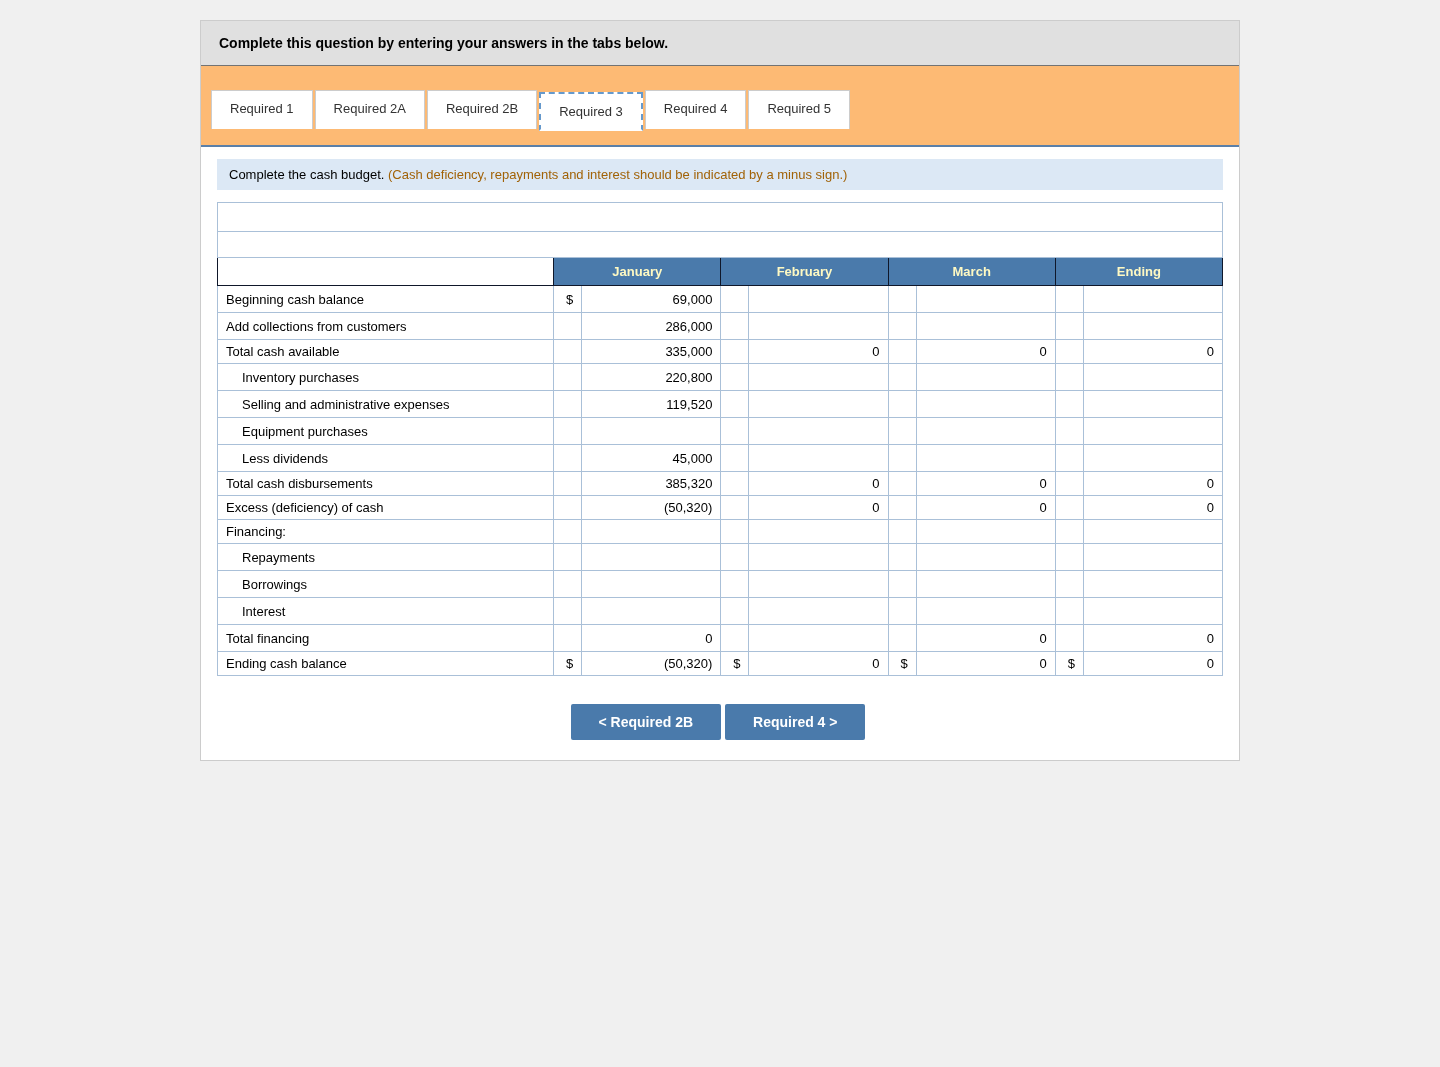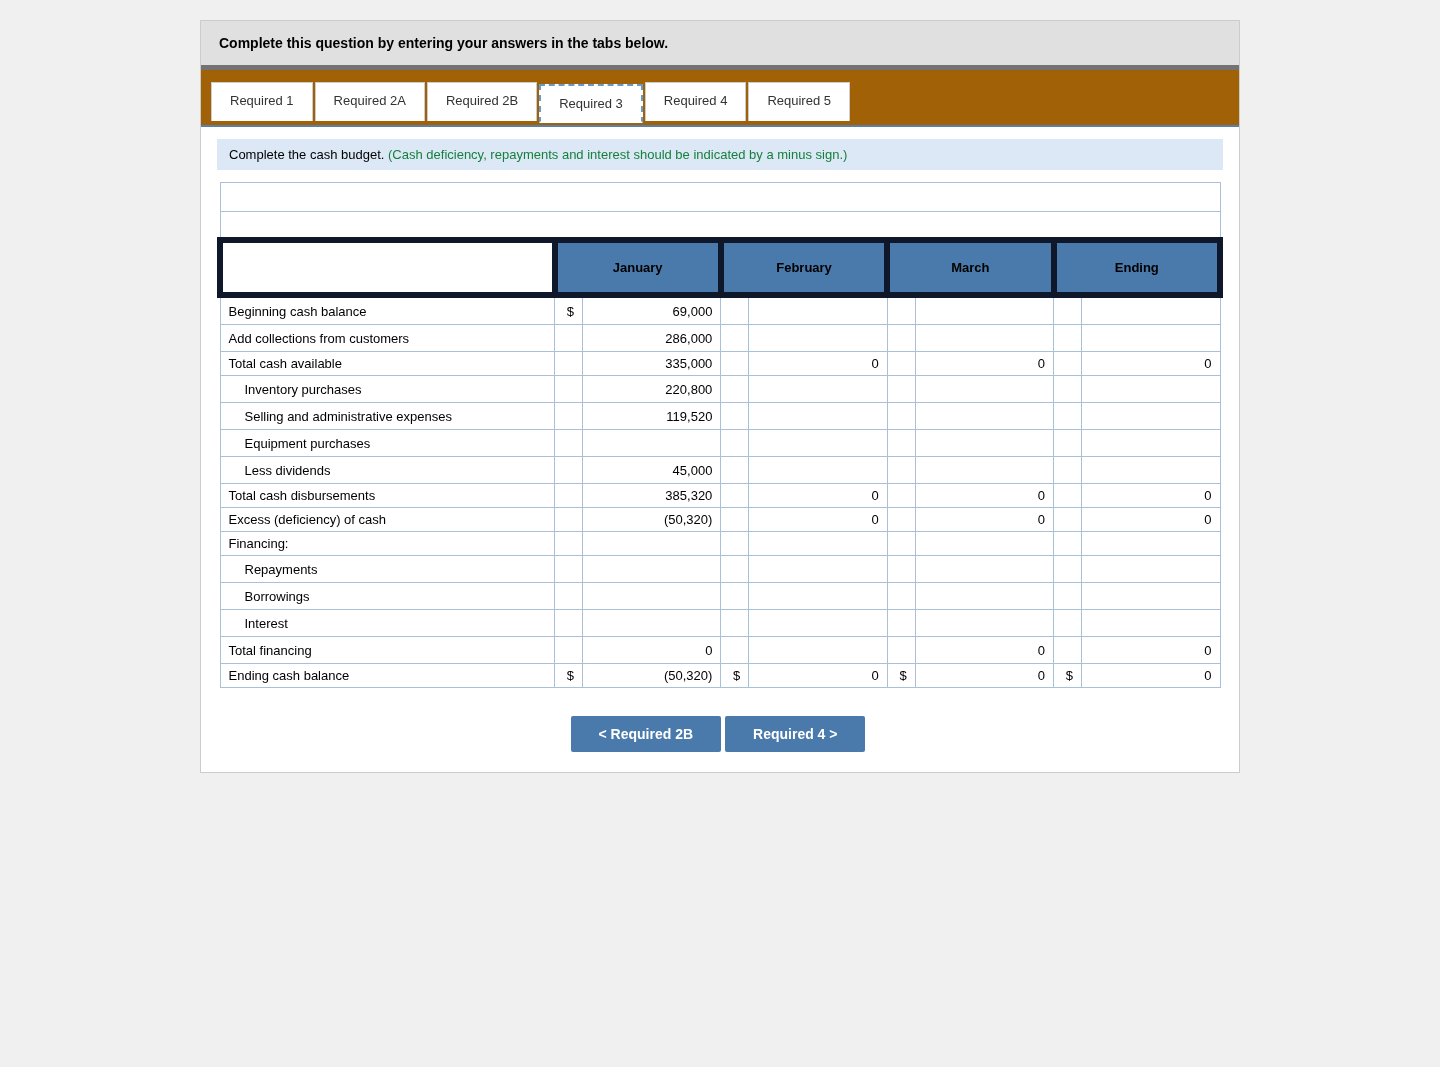--- a/index.html
+++ b/index.html
@@ -14,27 +14,27 @@
     .page-container {
       width: 1040px;
       background: #fff;
       border: 1px solid #ccc;
     }
     .instruction-bar {
       background: #e0e0e0;
       padding: 14px 18px;
       font-weight: bold;
       font-size: 14px;
-      border-bottom: 5px solid #737373;
+      border-bottom: 1px solid #737373;
     }
     .tabs-row {
       display: flex;
       border-bottom: 2px solid #5a7fa8;
-      padding: 4px 10px;
-      background: #a16207;
+      padding: 16px 10px;
+      background: #fdba74;
     }
     .tab {
       padding: 10px 18px;
       border: 1px solid #ccc;
       border-bottom: none;
       margin-right: 2px;
       margin-top: 8px;
       cursor: pointer;
       background: #fff;
       font-size: 13px;
@@ -51,21 +51,21 @@
     .content-area {
       padding: 12px 16px;
     }
     .instruction-text {
       background: #dce8f5;
       padding: 8px 12px;
       margin-bottom: 12px;
       font-size: 13px;
     }
     .instruction-text span.orange {
-      color: #15803d;
+      color: #a16207;
     }
     .budget-table {
       width: 100%;
       border-collapse: collapse;
       border: 1px solid #5a7fa8;
     }
     .budget-table .header-company {
       background: #4a7aab;
       color: white;
       text-align: center;
@@ -76,25 +76,25 @@
     .budget-table .header-subtitle {
       background: #4a7aab;
       color: white;
       text-align: center;
       padding: 5px;
       font-weight: bold;
       font-size: 13px;
     }
     .budget-table .col-headers td {
       background: #4a7aab;
-      color: #000000;
+      color: #fef9c3;
       font-weight: bold;
       text-align: center;
-      padding: 17px 8px;
-      border: 6px solid #0f172a;
+      padding: 6px 8px;
+      border: 1px solid #0f172a;
       font-size: 13px;
     }
     .budget-table .col-headers td:first-child {
       text-align: left;
     }
     .budget-table td {
       border: 1px solid #aac0d8;
       padding: 4px 8px;
       font-size: 13px;
     }

